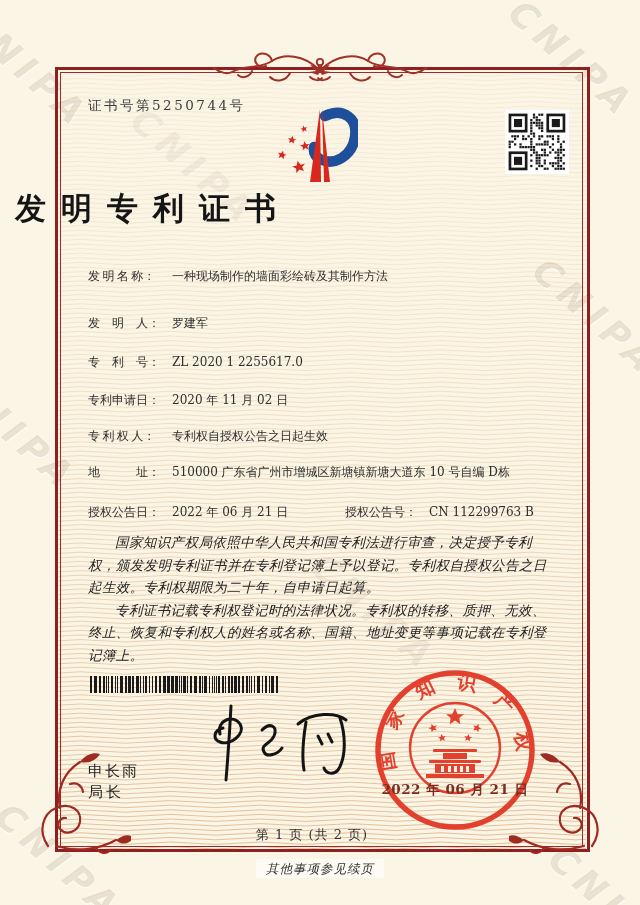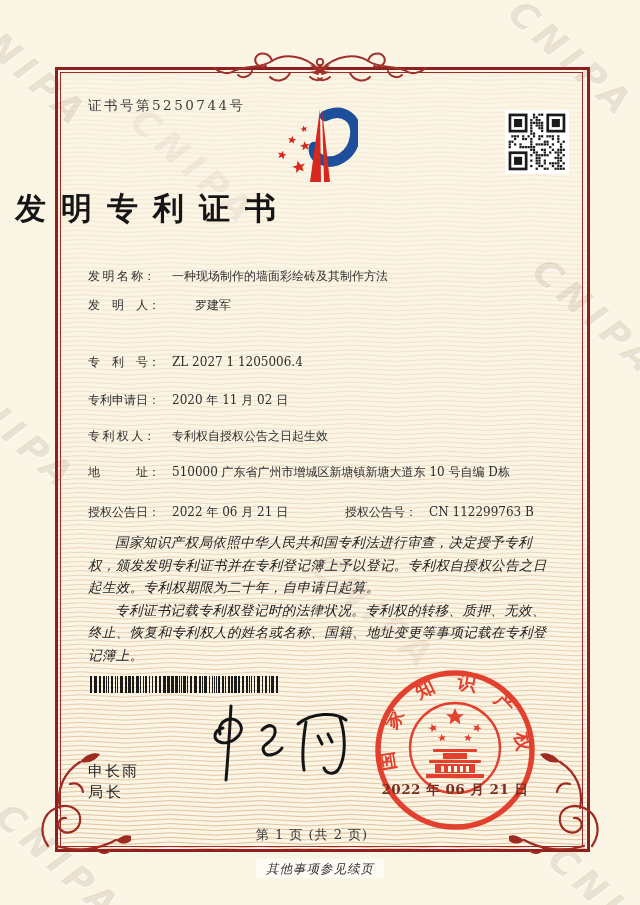--- a/index.html
+++ b/index.html
@@ -417,27 +417,27 @@
       <rect x="9" y="46.800000000000004" width="8.100000000000001" height="8.100000000000001" fill="#1a1a1a"></rect>
     </g>
 </svg>
 
 <div class="title">发明专利证书</div>
 
 <div class="row" style="top:266px;">
   <span class="lbl">发 明 名 称：</span>
   <span class="val">一种现场制作的墙面彩绘砖及其制作方法</span>
 </div>
-<div class="row" style="top:295px;gap:23px;">
+<div class="row" style="top:313px;">
   <span class="lbl">发　明　人：</span>
   <span class="val">罗建军</span>
 </div>
 <div class="row" style="top:352px;">
   <span class="lbl">专　利　号：</span>
-  <span class="val">ZL 2027 1 1205006.4</span>
+  <span class="val">ZL 2020 1 2255617.0</span>
 </div>
 <div class="row" style="top:390px;">
   <span class="lbl">专利申请日：</span>
   <span class="val">2020 年 11 月 02 日</span>
 </div>
 <div class="row" style="top:426px;">
   <span class="lbl">专 利 权 人：</span>
   <span class="val">专利权自授权公告之日起生效</span>
 </div>
 <div class="row" style="top:462px;">

